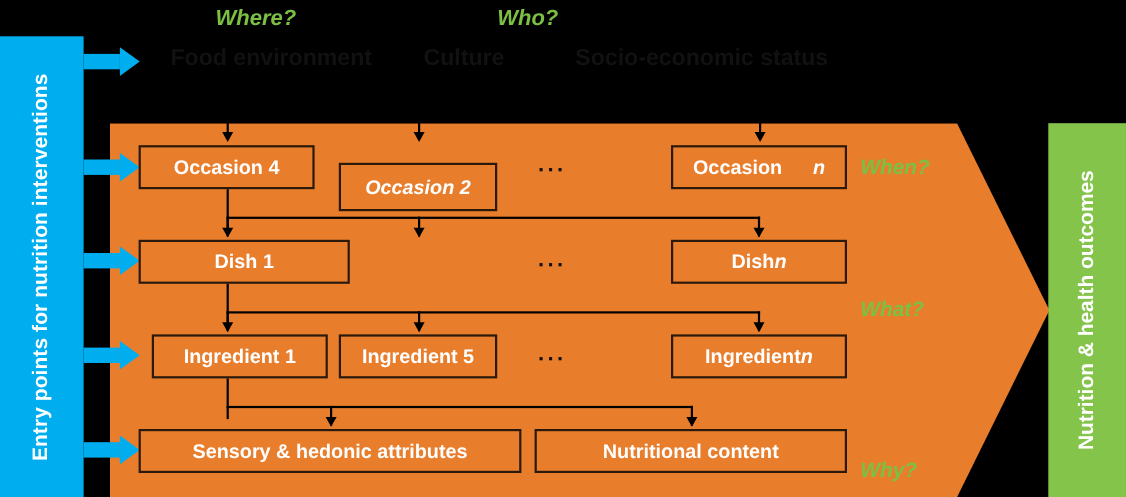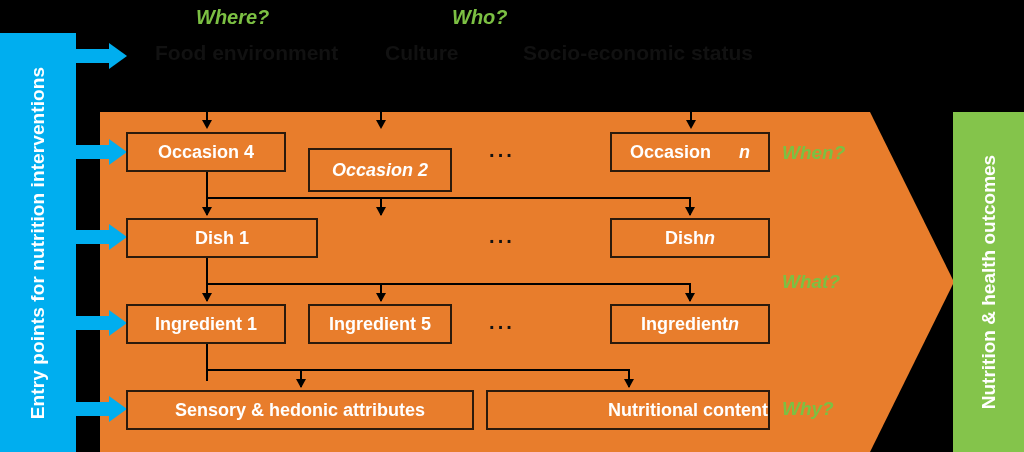--- a/index.html
+++ b/index.html
@@ -185,21 +185,21 @@
 
   <div class="ctx-label" style="left:155px; top:41px;">Food environment</div>
   <div class="ctx-label" style="left:385px; top:41px;">Culture</div>
   <div class="ctx-label" style="left:523px; top:41px;">Socio-economic status</div>
 
   <div class="q-label top" style="left:196px; top:6px;">Where?</div>
   <div class="q-label top" style="left:452px; top:6px;">Who?</div>
 
   <div class="q-label" style="left:782px; top:142px;">When?</div>
   <div class="q-label" style="left:782px; top:271px;">What?</div>
-  <div class="q-label" style="left:782px; top:398px;text-align:right;">Why?</div>
+  <div class="q-label" style="left:782px; top:418px;text-align:right;">Why?</div>
 
   <div class="vline" style="left:206px; top:73px; height:50px;"></div>
   <div class="arrowhead-down" style="left:202px; top:120px;"></div>
 
   <div class="vline" style="left:380px; top:73px; height:50px;"></div>
   <div class="arrowhead-down" style="left:376px; top:120px;"></div>
 
   <div class="vline" style="left:690px; top:73px; height:50px;"></div>
   <div class="arrowhead-down" style="left:686px; top:120px;"></div>
 
@@ -235,21 +235,21 @@
 
   <div class="vline" style="left:206px; top:258px; height:37px;"></div>
   <div class="hline" style="left:206px; top:283px; width:485px;"></div>
   <div class="vline" style="left:206px; top:283px; height:18px;"></div>
   <div class="arrowhead-down" style="left:202px; top:293px;"></div>
   <div class="vline" style="left:380px; top:283px; height:18px;"></div>
   <div class="arrowhead-down" style="left:376px; top:293px;"></div>
   <div class="vline" style="left:689px; top:283px; height:18px;"></div>
   <div class="arrowhead-down" style="left:685px; top:293px;"></div>
 
-  <div class="node-box" style="left:126px; top:304px; width:160px; height:40px;">
+  <div class="node-box" style="left:138px; top:304px; width:160px; height:40px;">
     <span>Ingredient 1</span>
   </div>
   <div class="node-box" style="left:308px; top:304px; width:144px; height:40px;">
     <span>Ingredient 5</span>
   </div>
   <div class="ellipsis" style="left:489px; top:317px;">···</div>
   <div class="node-box" style="left:610px; top:304px; width:160px; height:40px;">
     <span>Ingredient </span>
       <em>n</em>
   </div>
@@ -257,17 +257,17 @@
   <div class="vline" style="left:206px; top:344px; height:37px;"></div>
   <div class="hline" style="left:206px; top:369px; width:424px;"></div>
   <div class="vline" style="left:300px; top:369px; height:18px;"></div>
   <div class="arrowhead-down" style="left:296px; top:379px;"></div>
   <div class="vline" style="left:628px; top:369px; height:18px;"></div>
   <div class="arrowhead-down" style="left:624px; top:379px;"></div>
 
   <div class="node-box" style="left:126px; top:390px; width:348px; height:40px;">
     <span>Sensory &amp; hedonic attributes</span>
   </div>
-  <div class="node-box" style="left:486px; top:390px; width:284px; height:40px;justify-content:flex-end;">
+  <div class="node-box" style="left:486px; top:390px; width:284px; height:40px;">
     <span>Nutritional content</span>
   </div>
 
 </div>
 
 </body></html>

